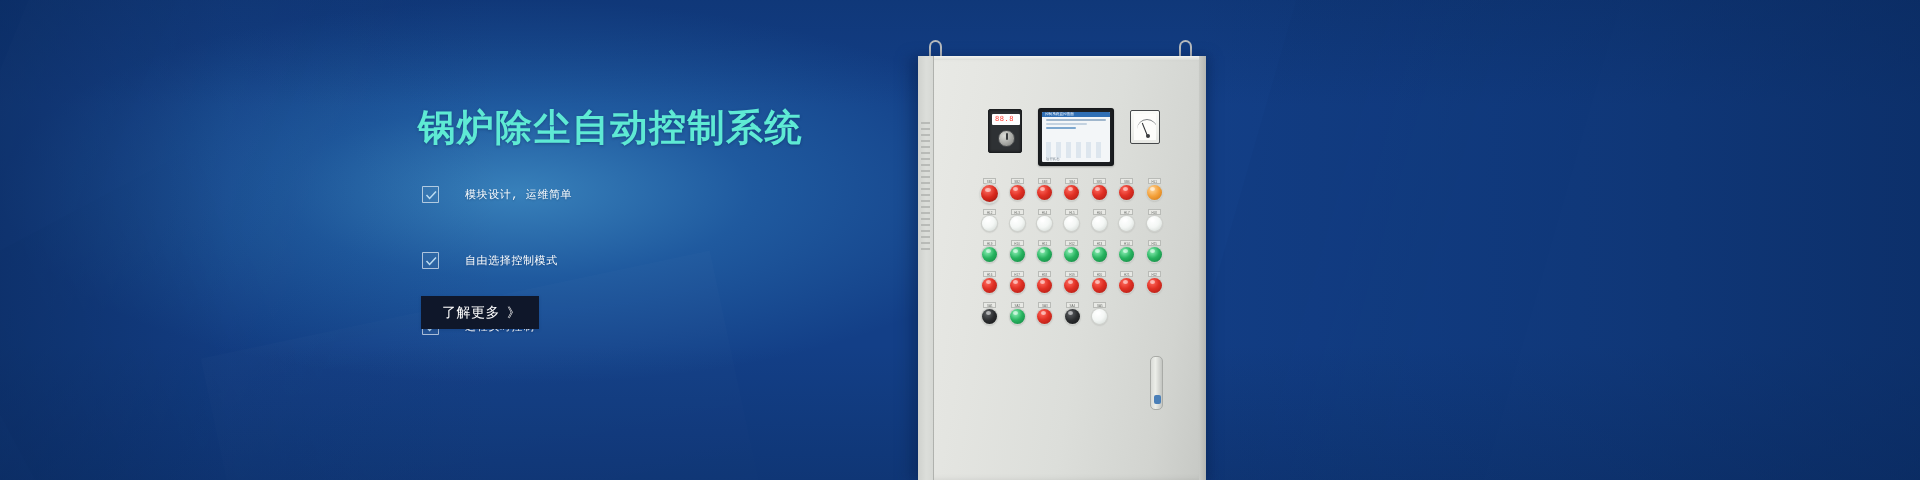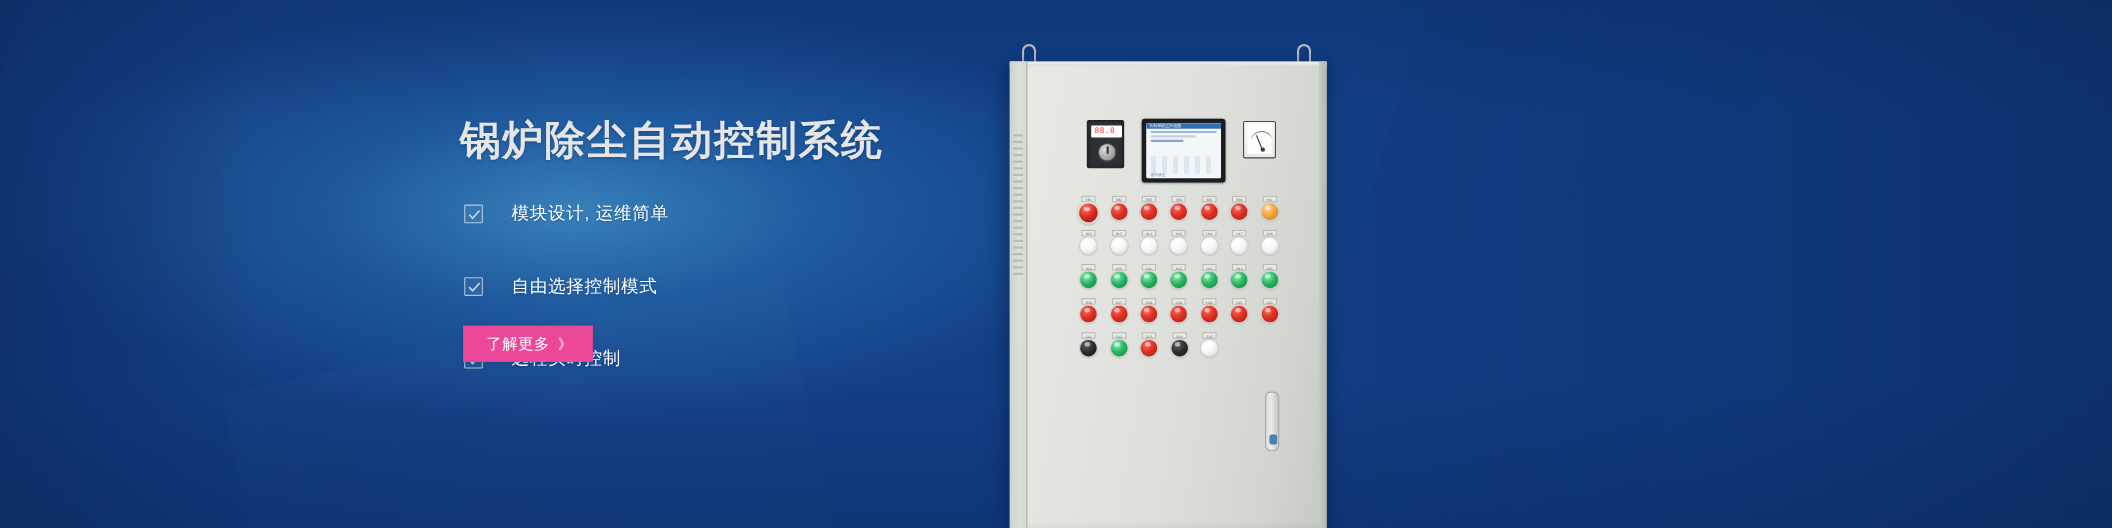--- a/index.html
+++ b/index.html
@@ -40,44 +40,45 @@
   .f3 { right:360px; top:-160px; width:340px; height:900px; transform:rotate(16deg);
         background:linear-gradient(90deg, rgba(0,26,70,.22), rgba(0,26,70,0)); }
   .f4 { left:240px; top:300px; width:520px; height:430px; transform:rotate(-12deg);
         background:linear-gradient(180deg, rgba(255,255,255,.07), rgba(255,255,255,0)); }
 
   
   .copy { position:absolute; left:418px; top:0; width:520px; height:480px; }
 
   .headline {
     position:absolute; top:106px; left:0;
-    font-size:37px; font-weight:bold; color:#e5e5e5;
+    font-size:37px; font-weight:bold; color:#5eead4;
     letter-spacing:1.5px; line-height:1.2; white-space:nowrap;
     text-shadow:0 1px 3px rgba(4,30,70,.35);
   }
 
   .bullets { position:absolute; top:178px; left:4px; }
   .bullet { display:flex; align-items:center; height:33px; margin-bottom:0; }
   .bullet-row-sp { height:33px; }
   .checkbox {
     width:17px; height:17px; flex:0 0 17px;
     border:1px solid rgba(255,255,255,.62);
     border-radius:1px; position:relative; margin-right:26px;
     background:rgba(255,255,255,.05);
   }
   .checkbox svg { position:absolute; left:2px; top:2px; }
   .bullet-text {
-    font-size:16px; color:#ffffff; letter-spacing:.6px; white-space:nowrap;
+    font-size:11px; color:#ffffff; letter-spacing:.6px; white-space:nowrap;
     text-shadow:0 1px 2px rgba(4,30,70,.30);
+    font-family:Liberation Mono, monospace;
   }
 
   .cta {
     position:absolute; top:296px; left:421px;
     width:118px; height:33px;
-    background:#ec4899;
+    background:#0f172a;
     display:flex; align-items:center; justify-content:center;
     color:#ffffff; font-size:14px; letter-spacing:.5px;
     border:none; cursor:pointer; gap:7px;
     box-shadow:0 1px 3px rgba(10,40,90,.22);
   }
   .cta .chev { font-size:13px; line-height:1; letter-spacing:-2px; }
 
   
   .photo { position:absolute; left:900px; top:0; width:380px; height:480px; }
 

